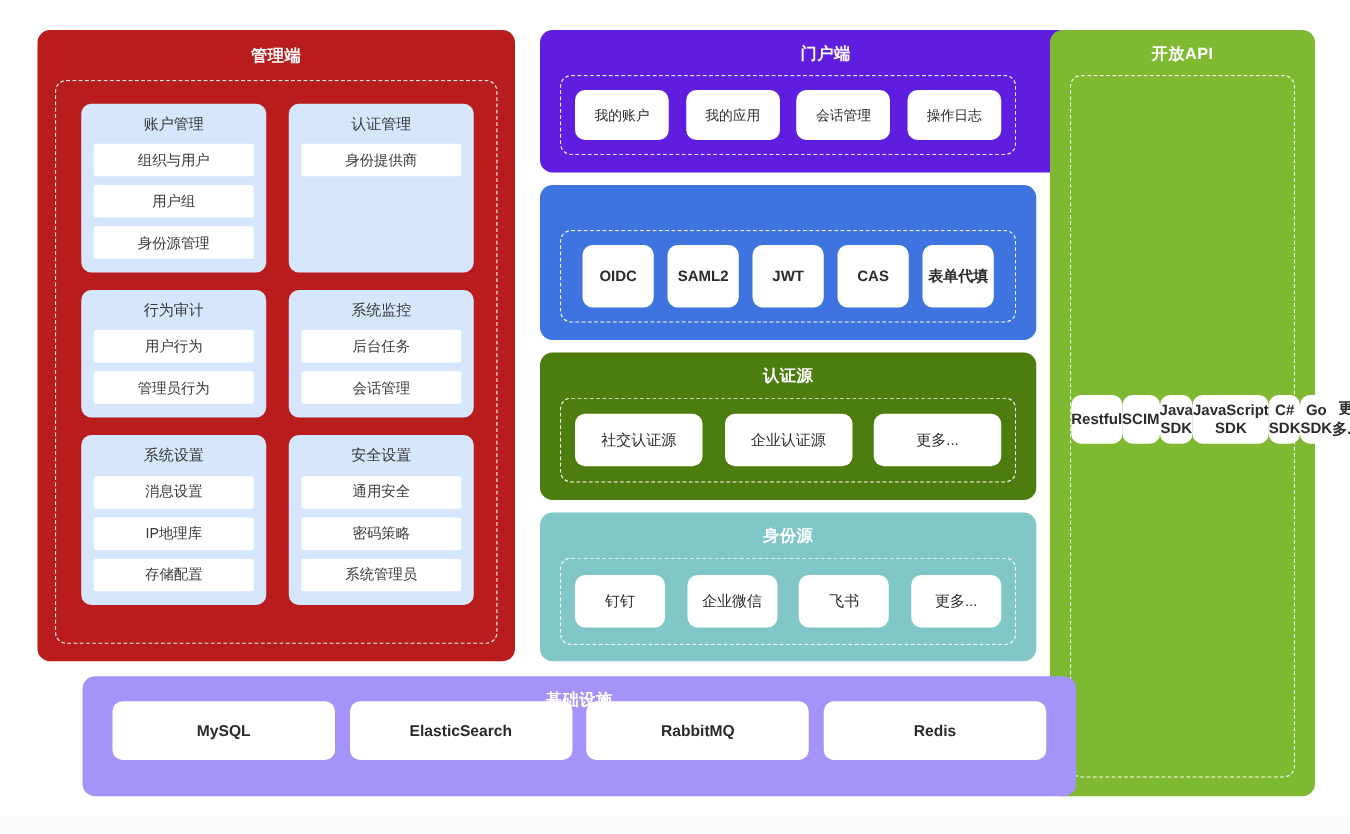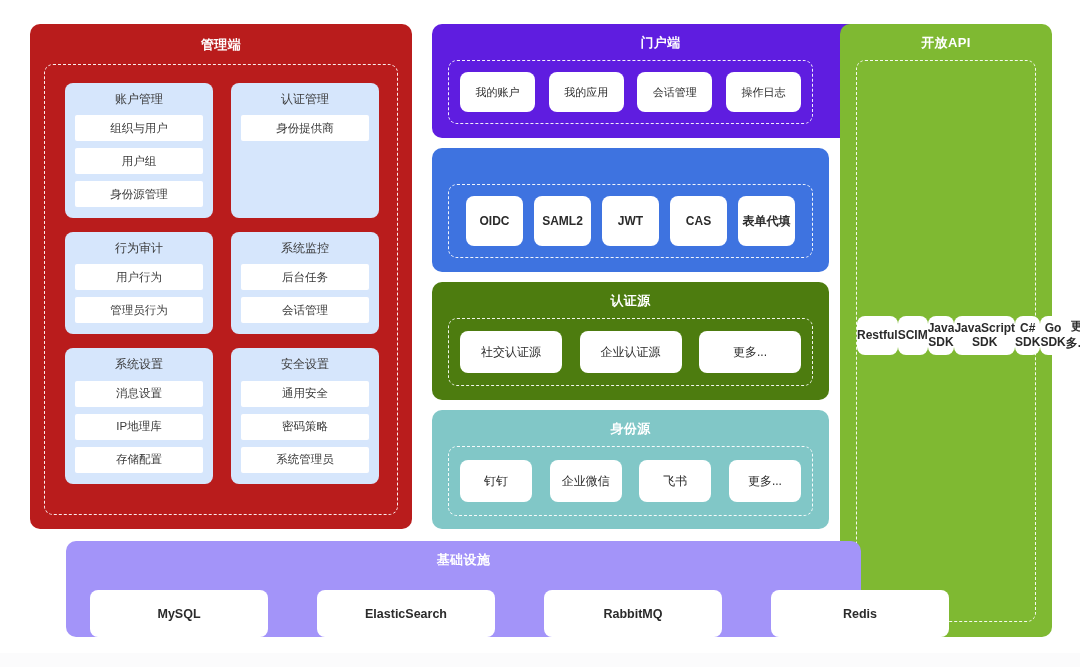--- a/index.html
+++ b/index.html
@@ -229,22 +229,22 @@
   
   #infra {
     left: 36px; top: 541px;
     width: 795px; height: 96px;
     background: #a394f9;
     margin-left: 30px;
   }
   #infra .panel-title { margin-top: 12px; }
   .infra-row {
     position: absolute;
-    left: 24px; top: 49px;
-    width: 859px;
+    left: 24px; top: 20px;
+    width: 747px;
     display: flex;
     justify-content: space-between;
   }
   #infra .chip {
     width: 178px;
     height: 47px;
     font-weight: bold;
     font-size: 12.5px;
   }
 </style>

